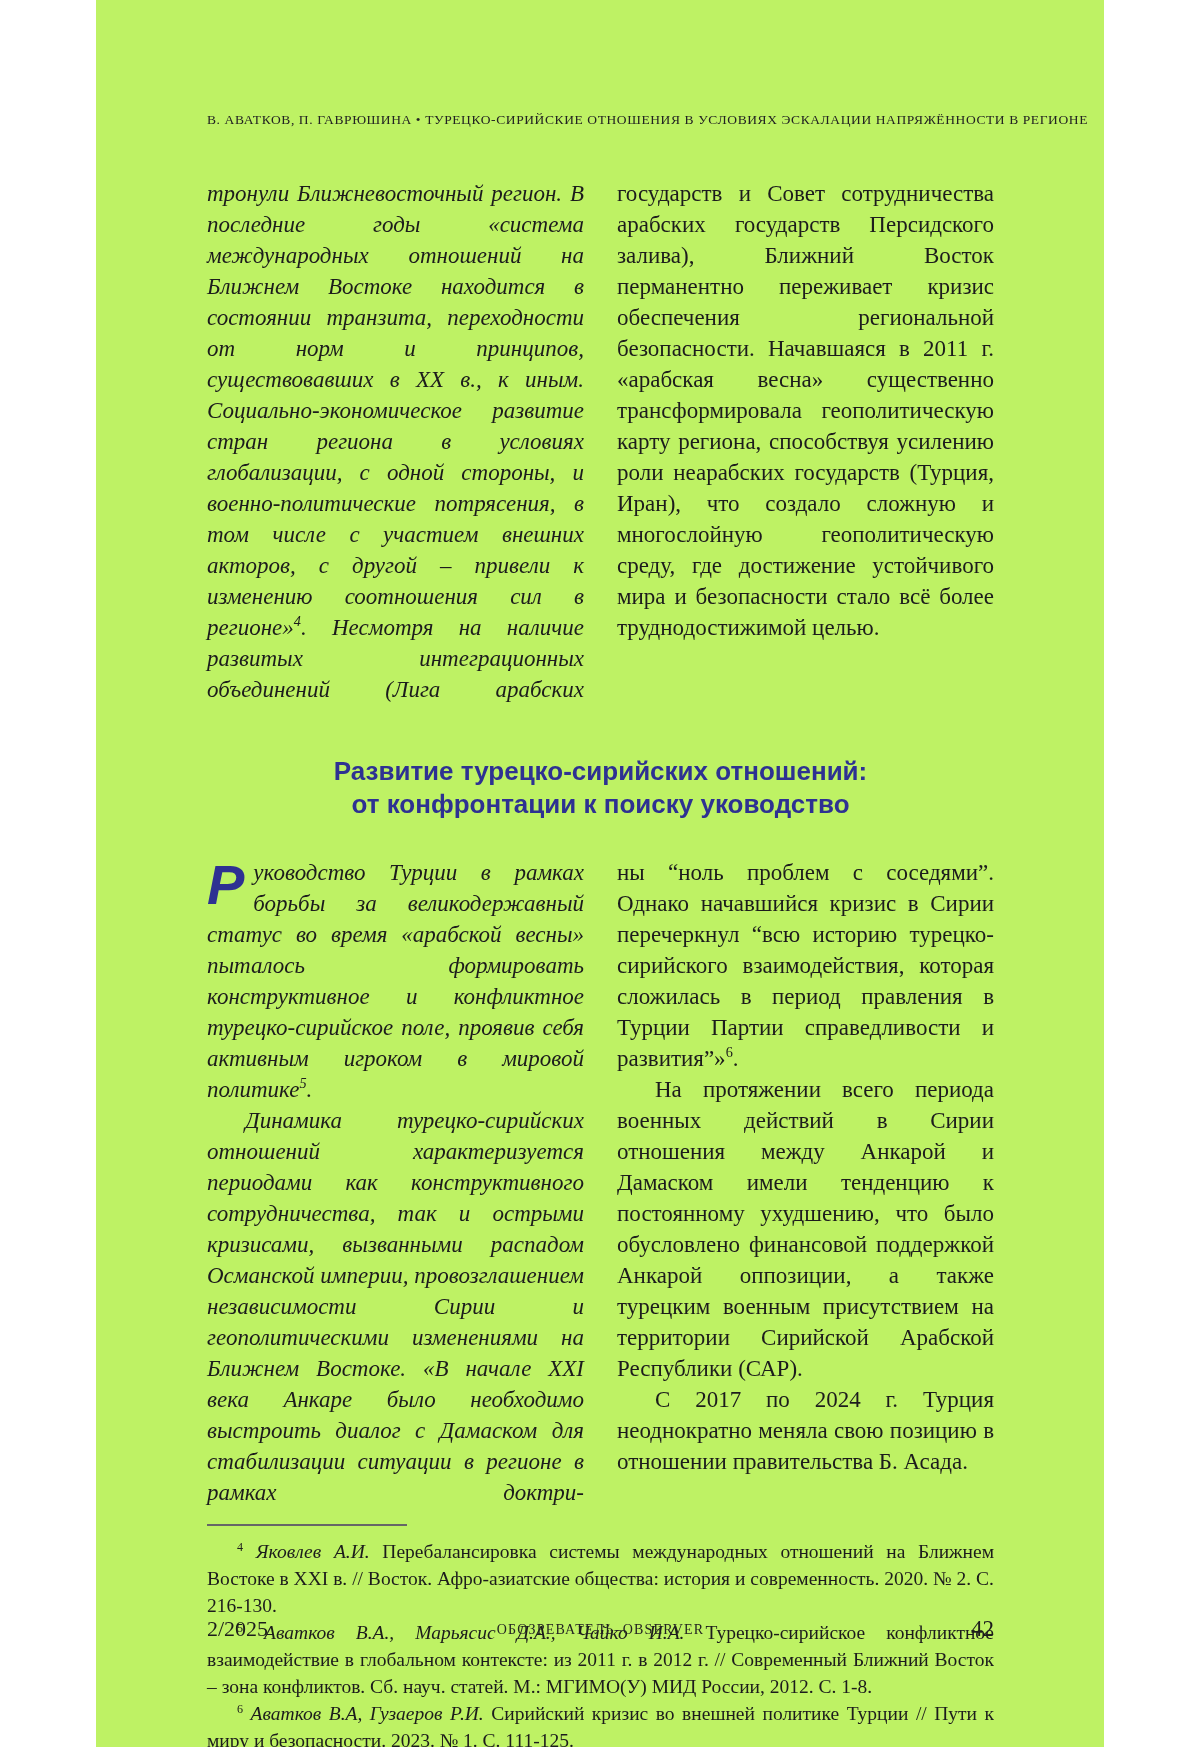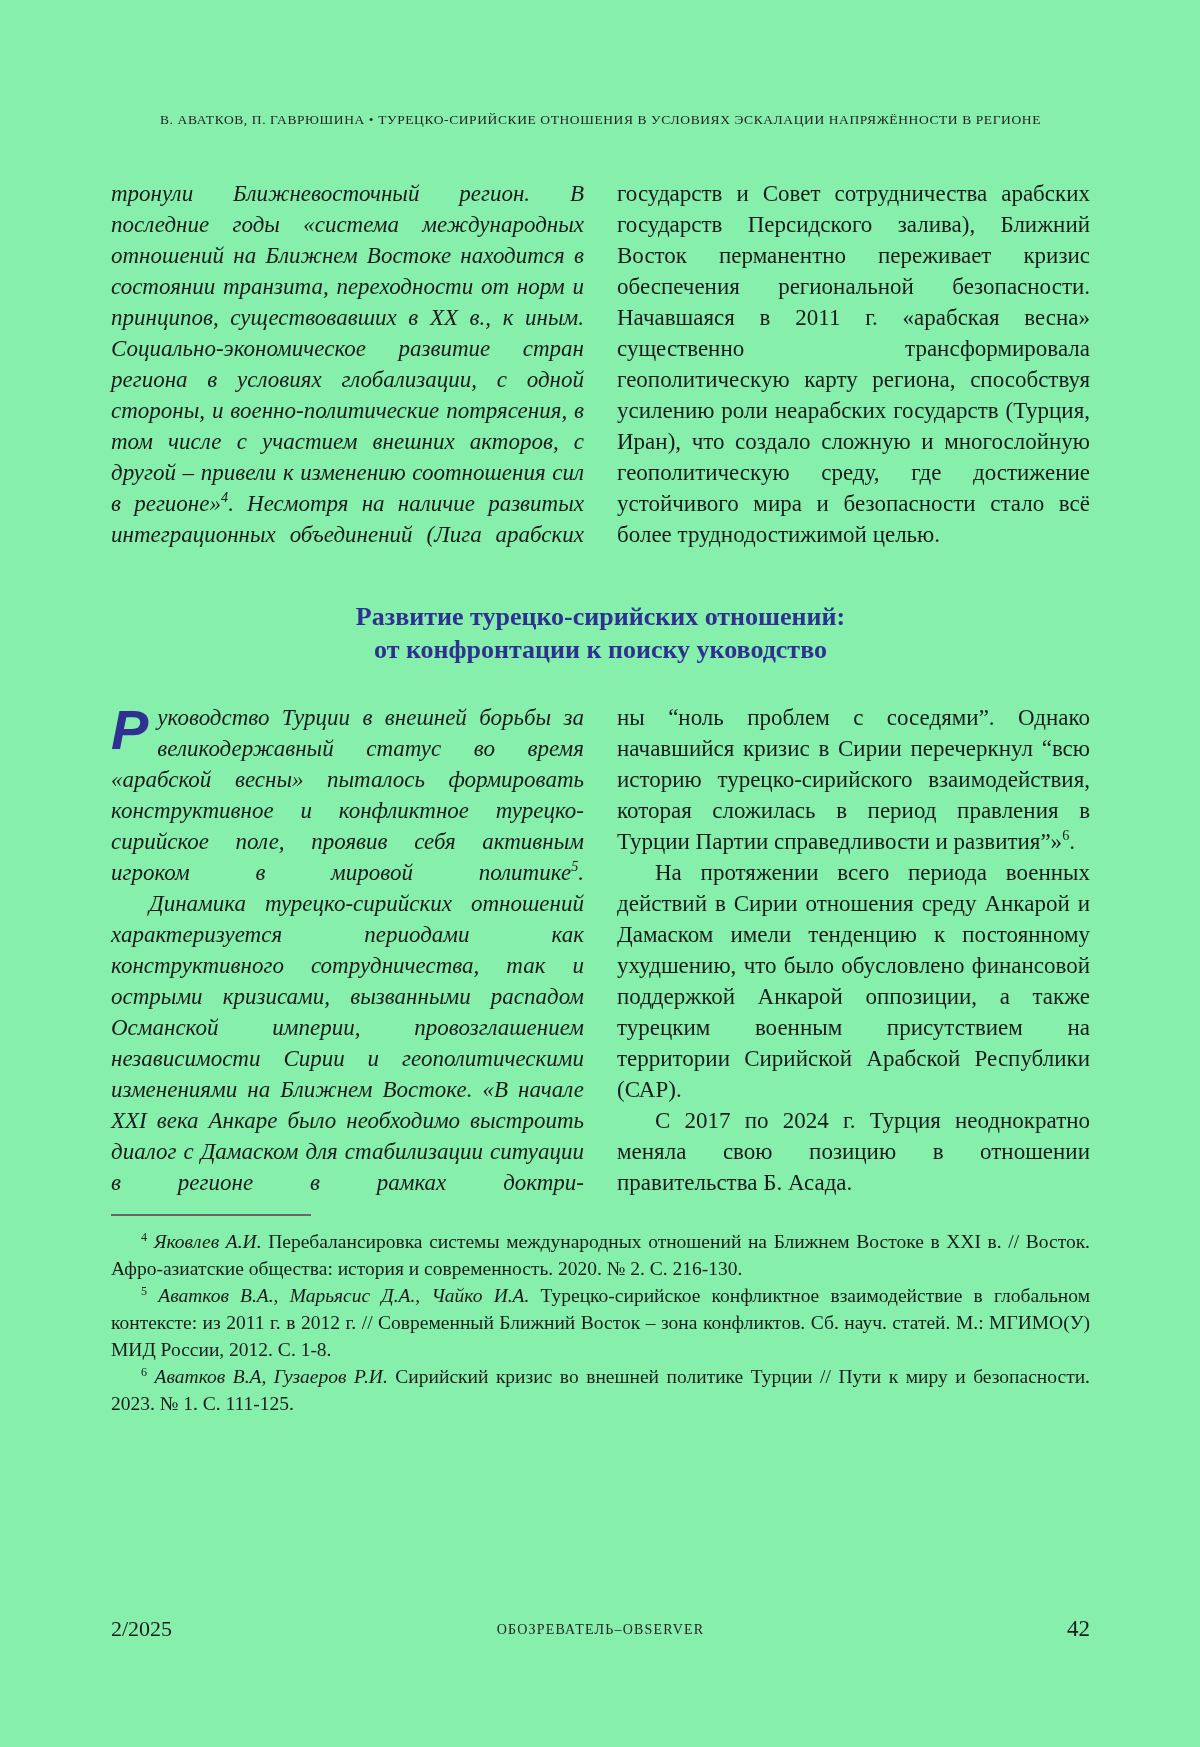--- a/index.html
+++ b/index.html
@@ -1,21 +1,21 @@
 <!DOCTYPE html>
 <html lang="ru"><head>
 <meta charset="utf-8">
 <style>
   * { margin:0; padding:0; box-sizing:border-box; }
   html, body { background:#ffffff; }
   .page {
     position:relative;
-    width:1200px; height:1747px;
+    width:1008px; height:1747px;
     margin:0 auto;
-    background:#86efac;
+    background:#bef264;
     overflow:hidden;
     font-family:"Liberation Serif","DejaVu Serif",serif;
     color:#1c1c1c;
     padding:112px 110px 0 111px;
     hyphens:auto;
   }
   .running-head {
     text-align:center;
     font-size:13.5px;
     letter-spacing:0.6px;
@@ -29,21 +29,21 @@
     font-size:23px;
     line-height:31px;
     text-align:justify;
   }
   .fill-last { text-align-last:justify;font-style:italic; }
   .indent { text-indent:38px; }
   sup.fn { font-size:0.62em; line-height:0; vertical-align:super; }
   .section-heading {
     margin:50px 0 36px;
     text-align:center;
-    font-family:Liberation Serif, serif;
+    font-family:Liberation Sans, sans-serif;
     font-weight:700;
     font-size:26px;
     line-height:33px;
     color:#2e3192;
   }
   .section-heading .hl { display:block; }
   .dropcap {
     float:left;
     font-family:"Liberation Sans","DejaVu Sans",sans-serif;
     font-weight:700;
@@ -98,26 +98,26 @@
     </div>
   </div>
 
   <h2 class="section-heading">
     <span class="hl">Развитие турецко-сирийских отношений:</span>
     <span class="hl">от конфронтации к поиску уководство</span>
   </h2>
 
   <div class="columns">
     <div class="col">
-      <p class="fill-last"><span class="dropcap">Р</span><span>уководство Турции в внешней борьбы за великодержавный статус во время «арабской весны» пыталось формировать конструктивное и конфликтное турецко-сирийское поле, проявив себя активным игроком в мировой политике</span><sup class="fn">5</sup><span>.</span></p>
+      <p class="fill-last"><span class="dropcap">Р</span><span>уководство Турции в рамках борьбы за великодержавный статус во время «арабской весны» пыталось формировать конструктивное и конфликтное турецко-сирийское поле, проявив себя активным игроком в мировой политике</span><sup class="fn">5</sup><span>.</span></p>
       <p class="indent fill-last">Динамика турецко-сирийских отношений характеризуется периодами как конструктивного сотрудничества, так и острыми кризисами, вызванными распадом Османской империи, провозглашением независимости Сирии и геополитическими изменениями на Ближнем Востоке. «В начале XXI века Анкаре было необходимо выстроить диалог с Дамаском для стабилизации ситуации в регионе в рамках доктри-</p>
     </div>
     <div class="col">
       <p><span>ны “ноль проблем с соседями”. Однако начавшийся кризис в Сирии перечеркнул “всю историю турецко-сирийского взаимодействия, которая сложилась в период правления в Турции Партии справедливости и развития”»</span><sup class="fn">6</sup><span>.</span></p>
-      <p class="indent">На протяжении всего периода военных действий в Сирии отношения среду Анкарой и Дамаском имели тенденцию к постоянному ухудшению, что было обусловлено финансовой поддержкой Анкарой оппозиции, а также турецким военным присутствием на территории Сирийской Арабской Республики (САР).</p>
+      <p class="indent">На протяжении всего периода военных действий в Сирии отношения между Анкарой и Дамаском имели тенденцию к постоянному ухудшению, что было обусловлено финансовой поддержкой Анкарой оппозиции, а также турецким военным присутствием на территории Сирийской Арабской Республики (САР).</p>
       <p class="indent">С 2017 по 2024 г. Турция неоднократно меняла свою позицию в отношении правительства Б. Асада.</p>
     </div>
   </div>
 
   <hr class="footnote-sep">
 
   <div class="footnotes">
     <p><sup class="fn">4</sup> <i>Яковлев А.И.</i><span> Перебалансировка системы международных отношений на Ближнем Востоке в XXI в. // Восток. Афро-азиатские общества: история и современность. 2020. № 2. С. 216-130.</span></p>
     <p><sup class="fn">5</sup> <i>Аватков В.А., Марьясис Д.А., Чайко И.А.</i><span> Турецко-сирийское конфликтное взаимодействие в глобальном контексте: из 2011 г. в 2012 г. // Современный Ближний Восток – зона конфликтов. Сб. науч. статей. М.: МГИМО(У) МИД России, 2012. С. 1-8.</span></p>
     <p><sup class="fn">6</sup> <i>Аватков В.А, Гузаеров Р.И.</i><span> Сирийский кризис во внешней политике Турции // Пути к миру и безопасности. 2023. № 1. С. 111-125.</span></p>

